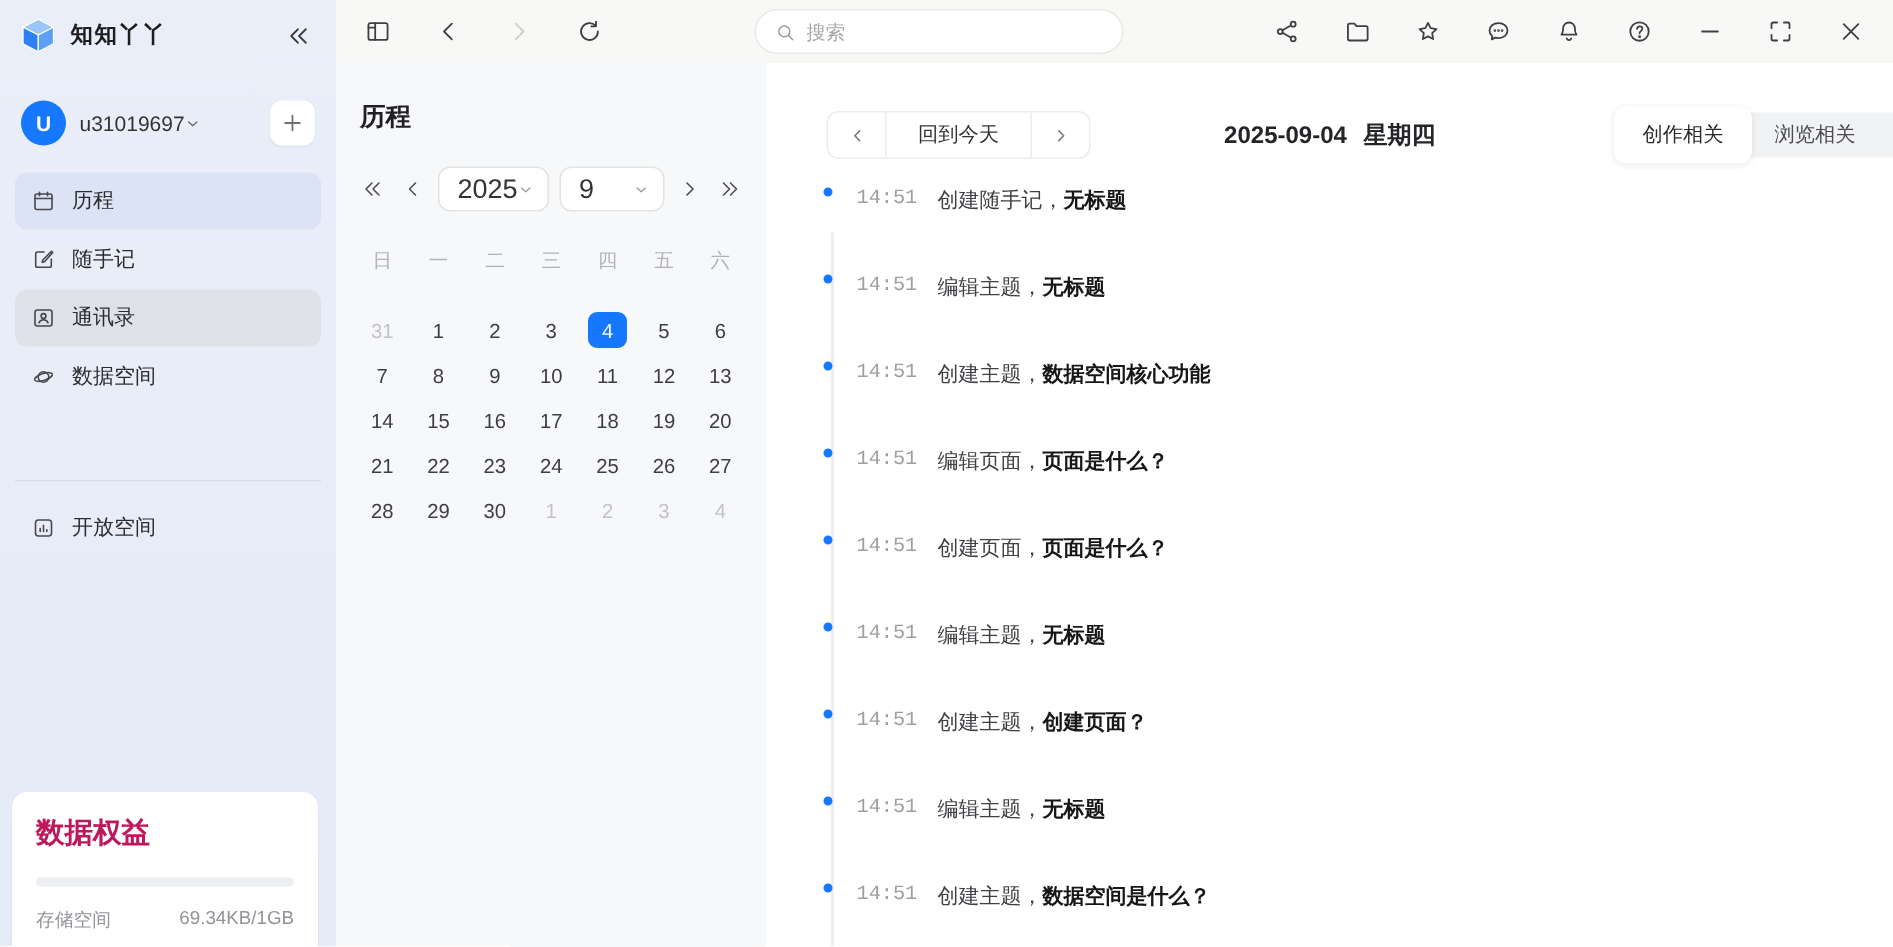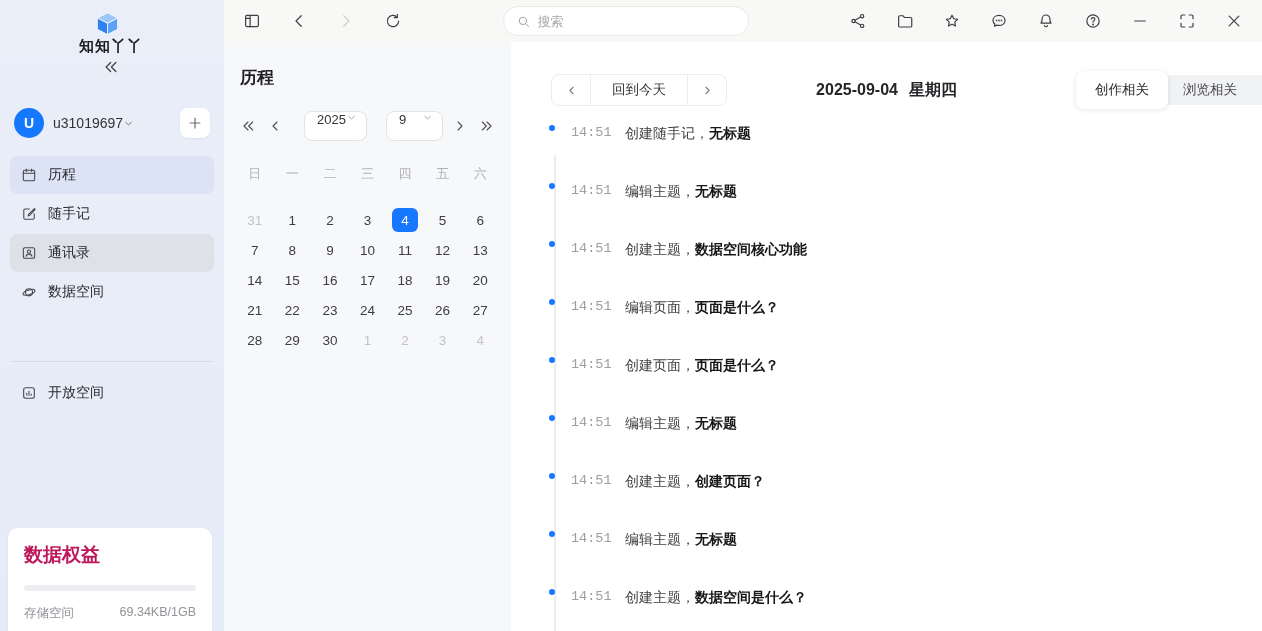--- a/index.html
+++ b/index.html
@@ -6,21 +6,21 @@
   html,body { width:1262px; height:631px; overflow:hidden; }
   body { font-family:"Liberation Sans","DejaVu Sans",sans-serif; background:#fff; color:#262626; }
   .window { position:relative; width:1262px; height:631px; overflow:hidden; background:#fff; }
   svg { display:block; }
   .ic { width:18px; height:18px; stroke:currentColor; fill:none; stroke-width:1.6; stroke-linecap:round; stroke-linejoin:round; }
   .ic16 { width:16px; height:16px; stroke:currentColor; fill:none; stroke-width:1.6; stroke-linecap:round; stroke-linejoin:round; }
   .ic12 { width:11px; height:11px; stroke:currentColor; fill:none; stroke-width:2; stroke-linecap:round; stroke-linejoin:round; }
 
   
   .sidebar { position:absolute; left:0; top:0; width:224px; height:631px; background:linear-gradient(180deg,#eaeef9,#e5ebf7); overflow:hidden; z-index:3; }
-  .sb-header { display:flex; align-items:center; padding:10px 14px 8px 12px;flex-direction:column; }
+  .sb-header { display:flex; align-items:center; padding:10px 14px 8px 12px; }
   .logo { width:27px; height:27px; margin-right:8px; }
   .app-title { font-size:15px; font-weight:700; color:#1d1d1f; letter-spacing:1px; flex:1; }
   .collapse-btn { background:none; border:none; color:#3d3d42; cursor:pointer; padding:2px; }
   .user-row { display:flex; align-items:center; padding:22px 14px 14px 14px; }
   .avatar { width:30px; height:30px; border-radius:50%; background:#1677ff; color:#fff; font-size:14px; font-weight:700; display:flex; align-items:center; justify-content:center; flex-shrink:0; cursor:pointer; }
   .user-name-wrap { display:flex; align-items:center; gap:0; margin-left:9px; flex:1; color:#333; font-size:14px; cursor:pointer; }
   .user-name-wrap .chev { color:#6a6a6a; }
   .add-btn { width:30px; height:30px; border:none; border-radius:8px; background:#fff; color:#6f6f74; display:flex; align-items:center; justify-content:center; cursor:pointer; box-shadow:0 1px 2px rgba(60,80,140,.08); }
   .sb-menu { padding:4px 10px 0 10px; }
   .sb-item { display:flex; align-items:center; gap:11px; height:38px; padding:0 11px; margin-bottom:1px; border-radius:8px; font-size:14px; color:#2c2c30; cursor:pointer; }
@@ -43,21 +43,21 @@
   .tb-spacer { flex:1; }
   .searchbox { width:246px; height:30px; border-radius:15px; background:#fff; border:1px solid #e9e9e6; display:flex; align-items:center; padding:0 12px; gap:7px; color:#9b9ba0; cursor:text; }
   .searchbox input { border:none; outline:none; flex:1; font-size:13px; font-family:inherit; background:transparent; color:#333; }
   .searchbox input::placeholder { color:#a6a6ab; }
 
   
   .cal-panel { position:absolute; left:224px; top:42px; width:287px; bottom:0; background:#f7f8fa; overflow:hidden; }
   .cal-title { font-size:17px; font-weight:700; color:#1f1f23; padding:24px 16px 0 16px; }
   .cal-controls { display:flex; align-items:center; gap:7px; padding:0 14px; margin-top:22px; }
   .cal-nav { background:none; border:none; color:#4d4d52; cursor:pointer; padding:2px; display:flex; }
-  .selectbox { flex:1; height:30px; background:#fff; border:1px solid #e3e3e3; border-radius:8px; display:flex; align-items:flex-start; padding:0 9px 0 12px; font-size:13px; color:#333; cursor:pointer;margin-left:12px; }
+  .selectbox { flex:1; height:30px; background:#fff; border:1px solid #e3e3e3; border-radius:8px; display:flex; align-items:center; padding:0 9px 0 12px; font-size:18px; color:#333; cursor:pointer; }
   .selectbox .sel-val { flex:1; }
   .selectbox .chev { color:#9a9aa0; }
   .cal-grid { display:grid; grid-template-columns:repeat(7,1fr); margin:18px 12px 0 12px; }
   .cal-grid.head { margin-top:20px; }
   .cal-wd { height:26px; display:flex; align-items:center; justify-content:center; font-size:13px; color:#b2b2b6; }
   .cal-cell { height:30px; display:flex; align-items:center; justify-content:center; cursor:pointer;text-align:right; }
   .cal-day { min-width:26px; height:24px; display:flex; align-items:center; justify-content:center; font-size:13.5px; color:#3e3e42; border-radius:6px; }
   .cal-day.muted { color:#c3c3c7; }
   .cal-day.selected { background:var(--accent,#1677ff); color:#fff; }
 

